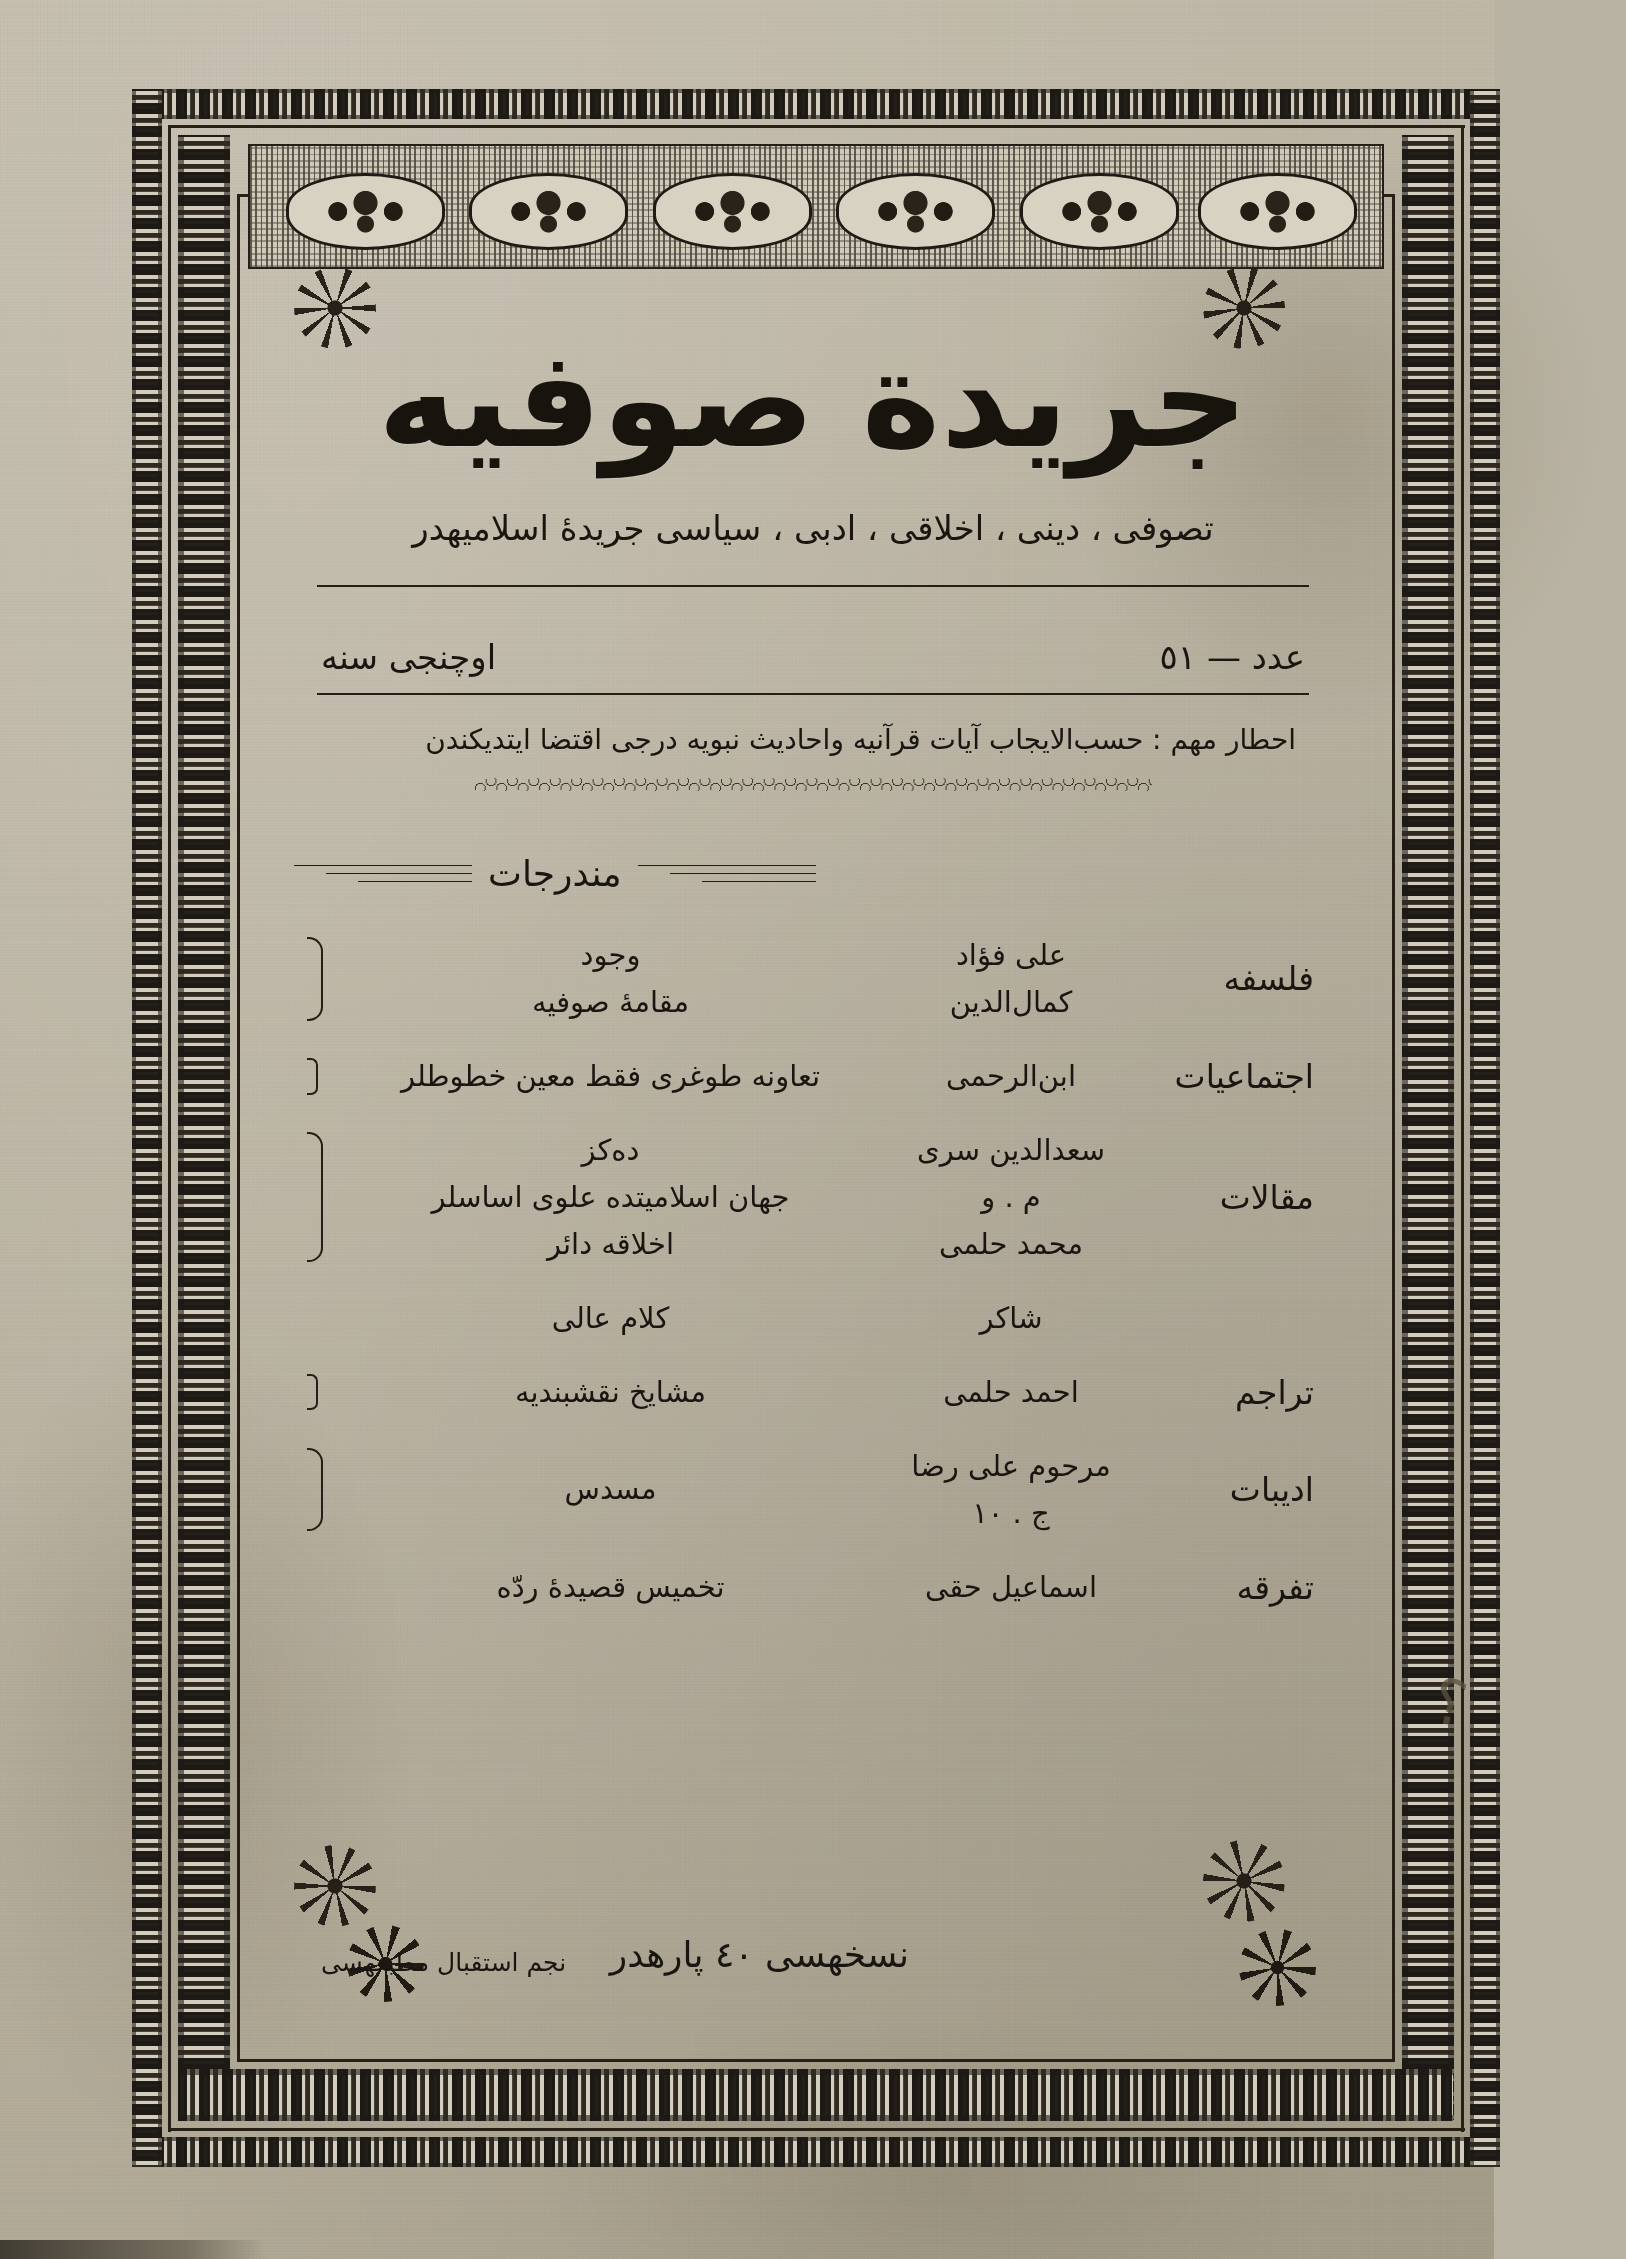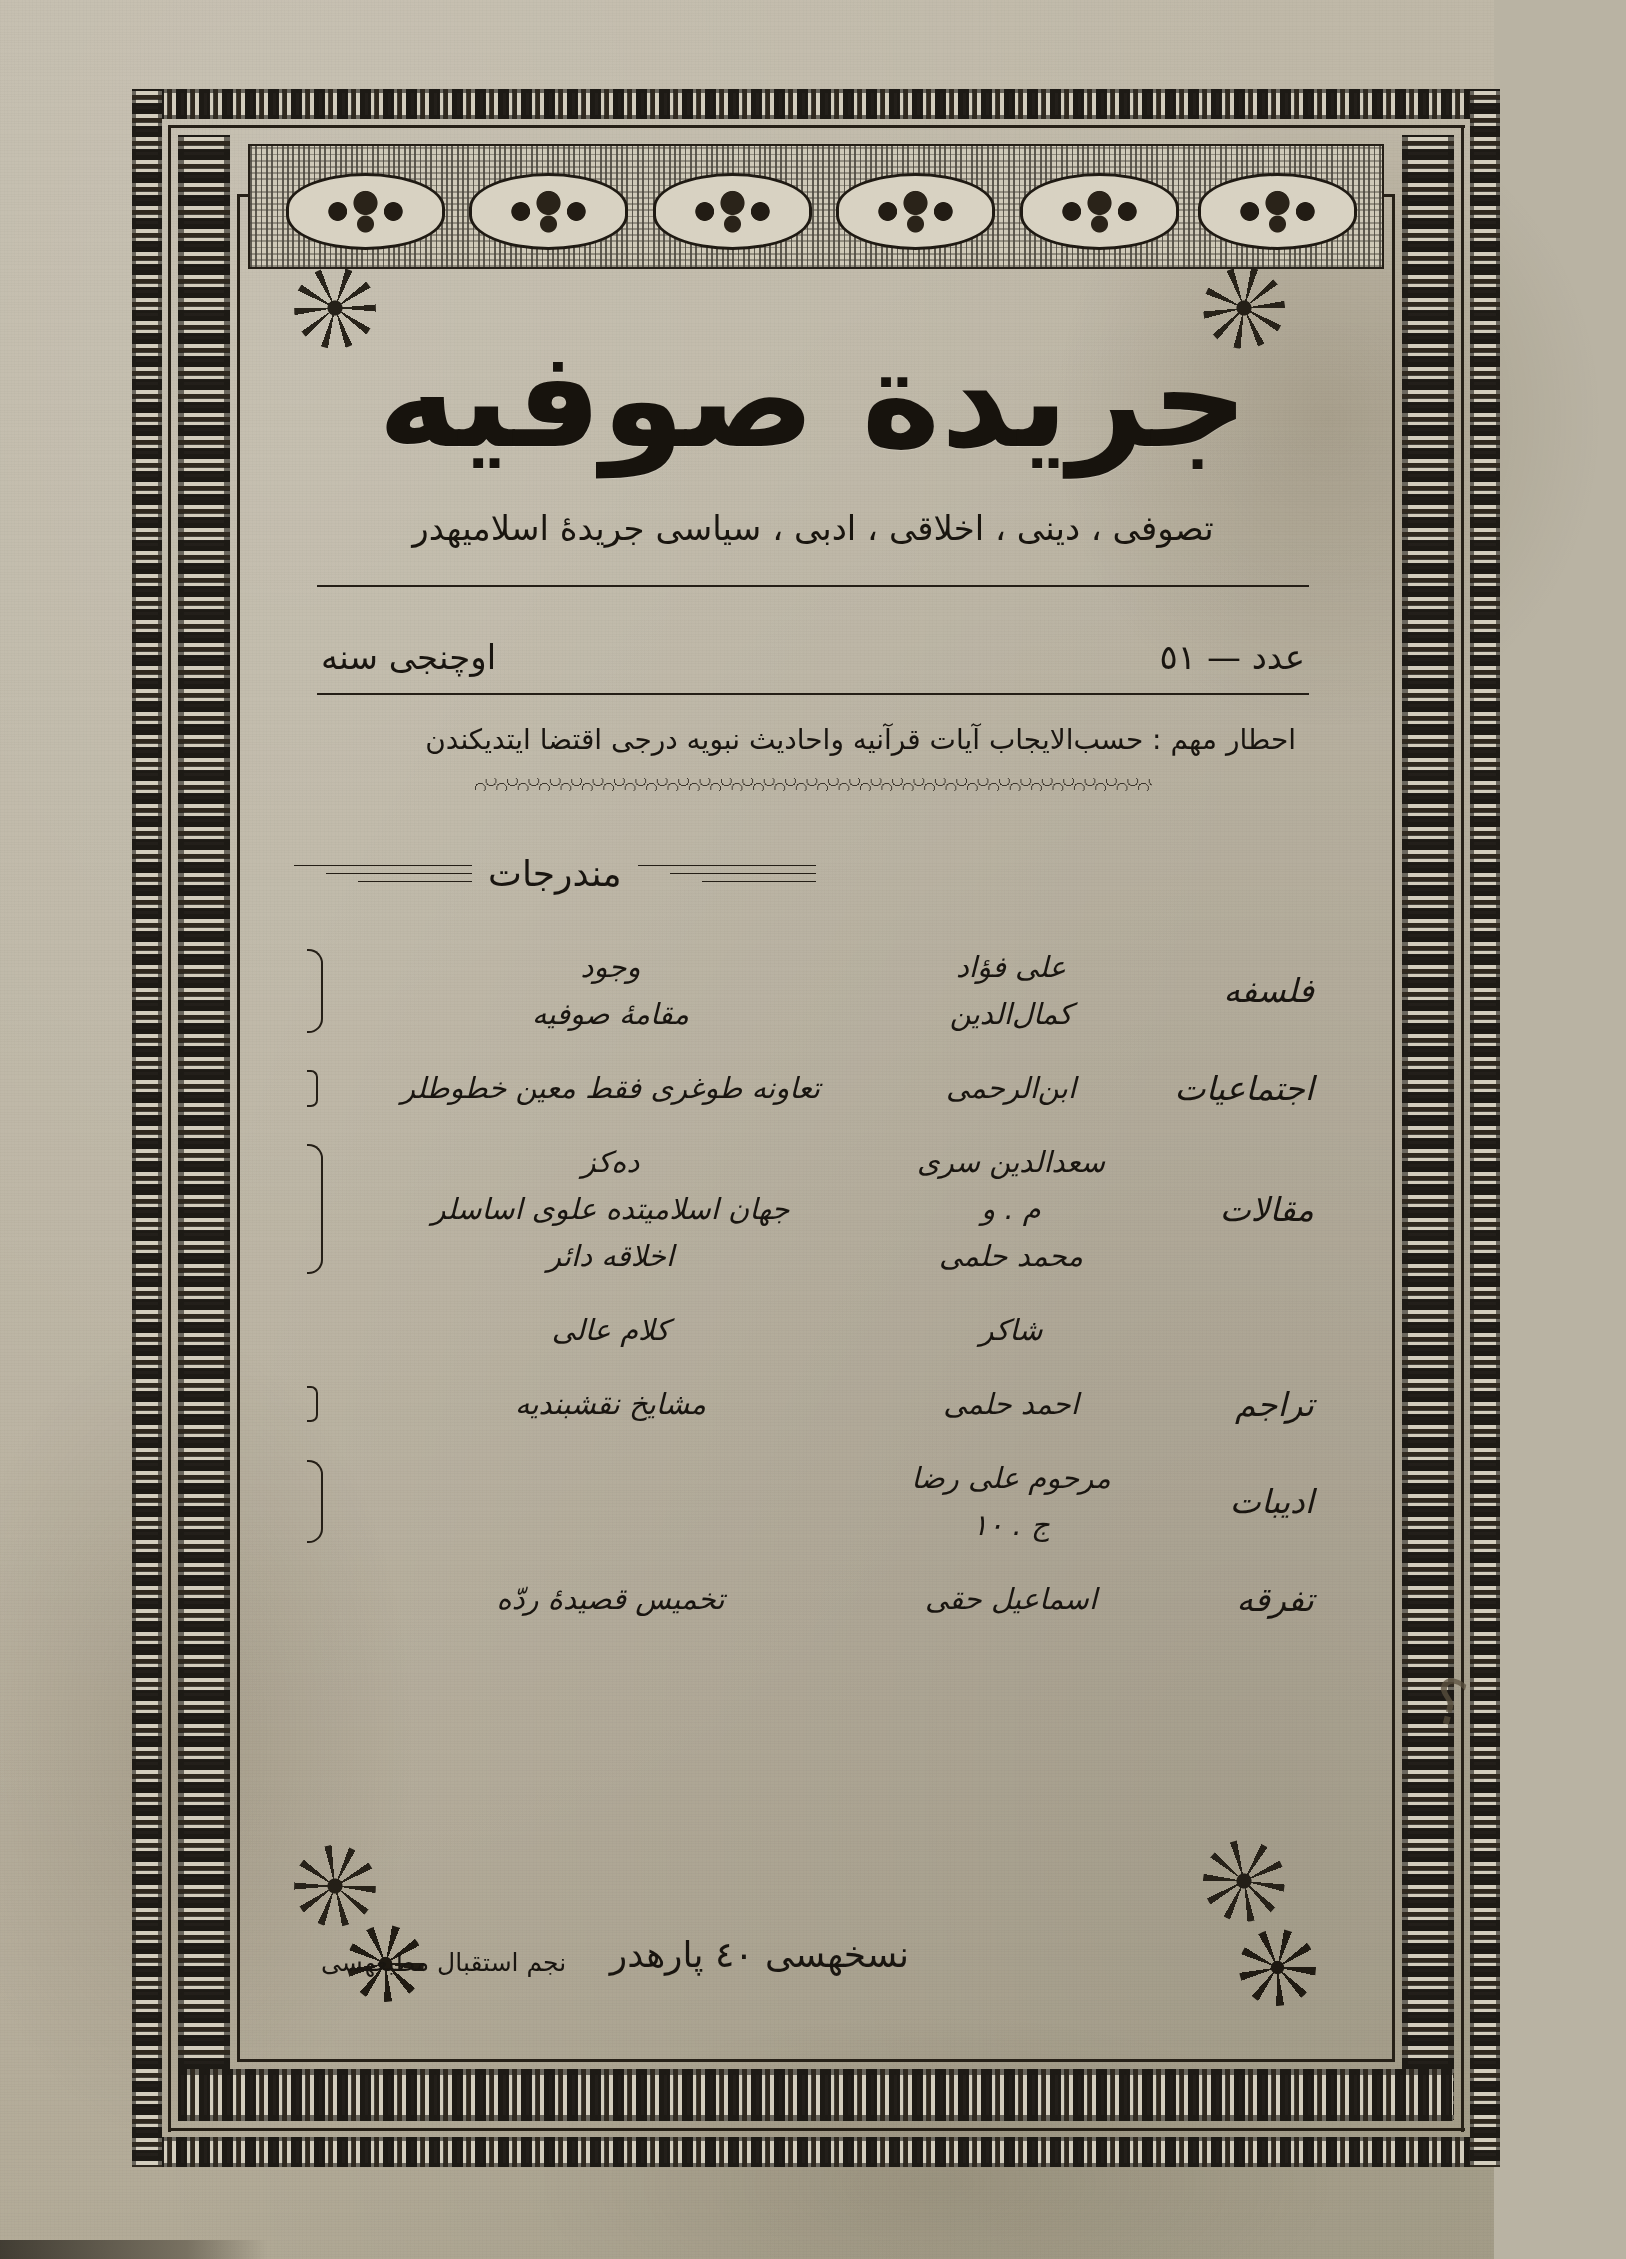--- a/index.html
+++ b/index.html
@@ -255,23 +255,22 @@
     gap: 6.2px;
   }
   .rule-stack i { display: block; height: 1.8px; background: #241e16; }
   .rule-stack i:nth-child(1) { width: 100%; }
   .rule-stack i:nth-child(2) { width: 82%; }
   .rule-stack i:nth-child(3) { width: 64%; }
   .rule-stack.flip i { margin-left: auto; }
 
   
   #toc {
-    margin: 50px 9px 0 9px;
+    margin: 38px 9px 0 9px;
     font-size: 29px;
-    font-style: italic;
   }
   .toc-group {
     display: flex;
     align-items: center;
     margin-bottom: 27px;
   }
   .toc-cat {
     width: 187px;
     text-align: right;
     padding-right: 9px;
@@ -532,20 +531,21 @@
       </div>
 
       <div class="toc-group">
         <div class="toc-cat">اديبات</div>
         <div class="toc-mid">
           <div class="authors">
             <div>مرحوم على رضا</div>
             <div>ج . ١٠</div>
           </div>
           <div class="titles">
+            <div>مسدس</div>
           </div>
           <div class="brace"></div>
         </div>
       </div>
 
       <div class="toc-group">
         <div class="toc-cat">تفرقه</div>
         <div class="toc-mid">
           <div class="authors">
             <div>اسماعيل حقى</div>

